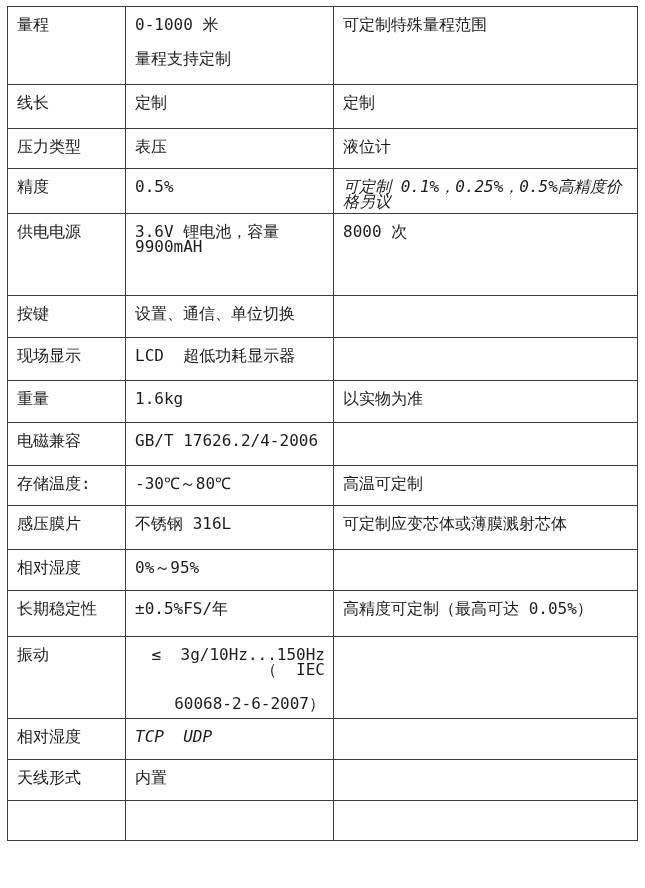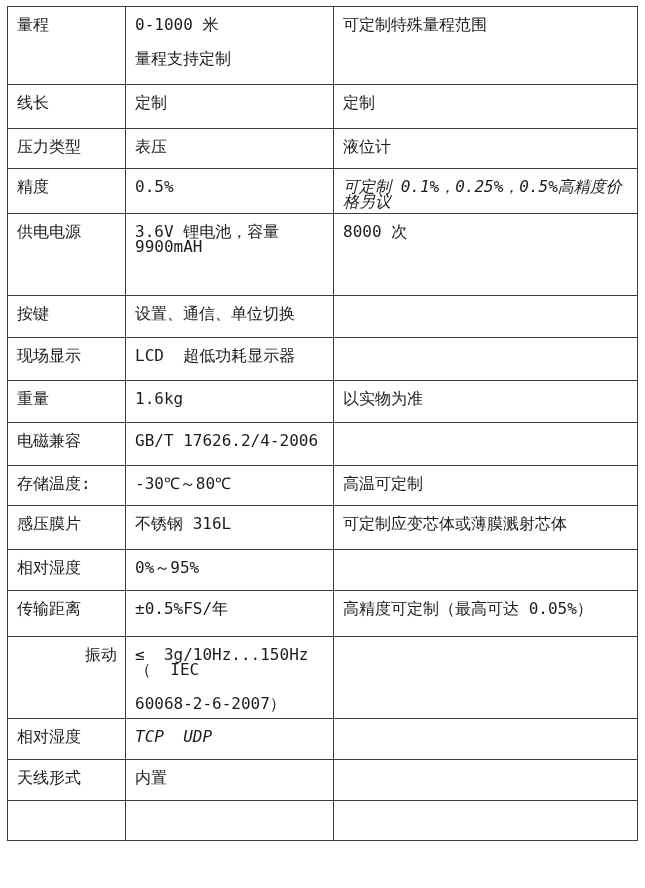--- a/index.html
+++ b/index.html
@@ -179,34 +179,34 @@
           </td>
     <td class="c-value" style="height: 41px;">
             <div class="line">0%～95%</div>
           </td>
     <td class="c-note" style="height: 41px;">
             <div class="line"></div>
           </td>
   </tr>
         <tr>
     <td class="c-label" style="height: 46px;">
-            <div class="line">传输距离</div>
+            <div class="line">长期稳定性</div>
           </td>
     <td class="c-value" style="height: 46px;">
             <div class="line">±0.5%FS/年</div>
           </td>
     <td class="c-note" style="height: 46px;">
             <div class="line">高精度可定制（最高可达 0.05%）</div>
           </td>
   </tr>
         <tr>
-    <td class="c-label" style="height: 82px; text-align: right;">
+    <td class="c-label" style="height: 82px;">
             <div class="line">振动</div>
           </td>
-    <td class="c-value" style="height: 82px;">
+    <td class="c-value" style="height: 82px; text-align: right;">
             <div class="line">≤  3g/10Hz...150Hz  （  IEC</div>
             <div class="line">60068-2-6-2007）</div>
           </td>
     <td class="c-note" style="height: 82px;">
             <div class="line"></div>
           </td>
   </tr>
         <tr>
     <td class="c-label" style="height: 41px;">
             <div class="line">相对湿度</div>

